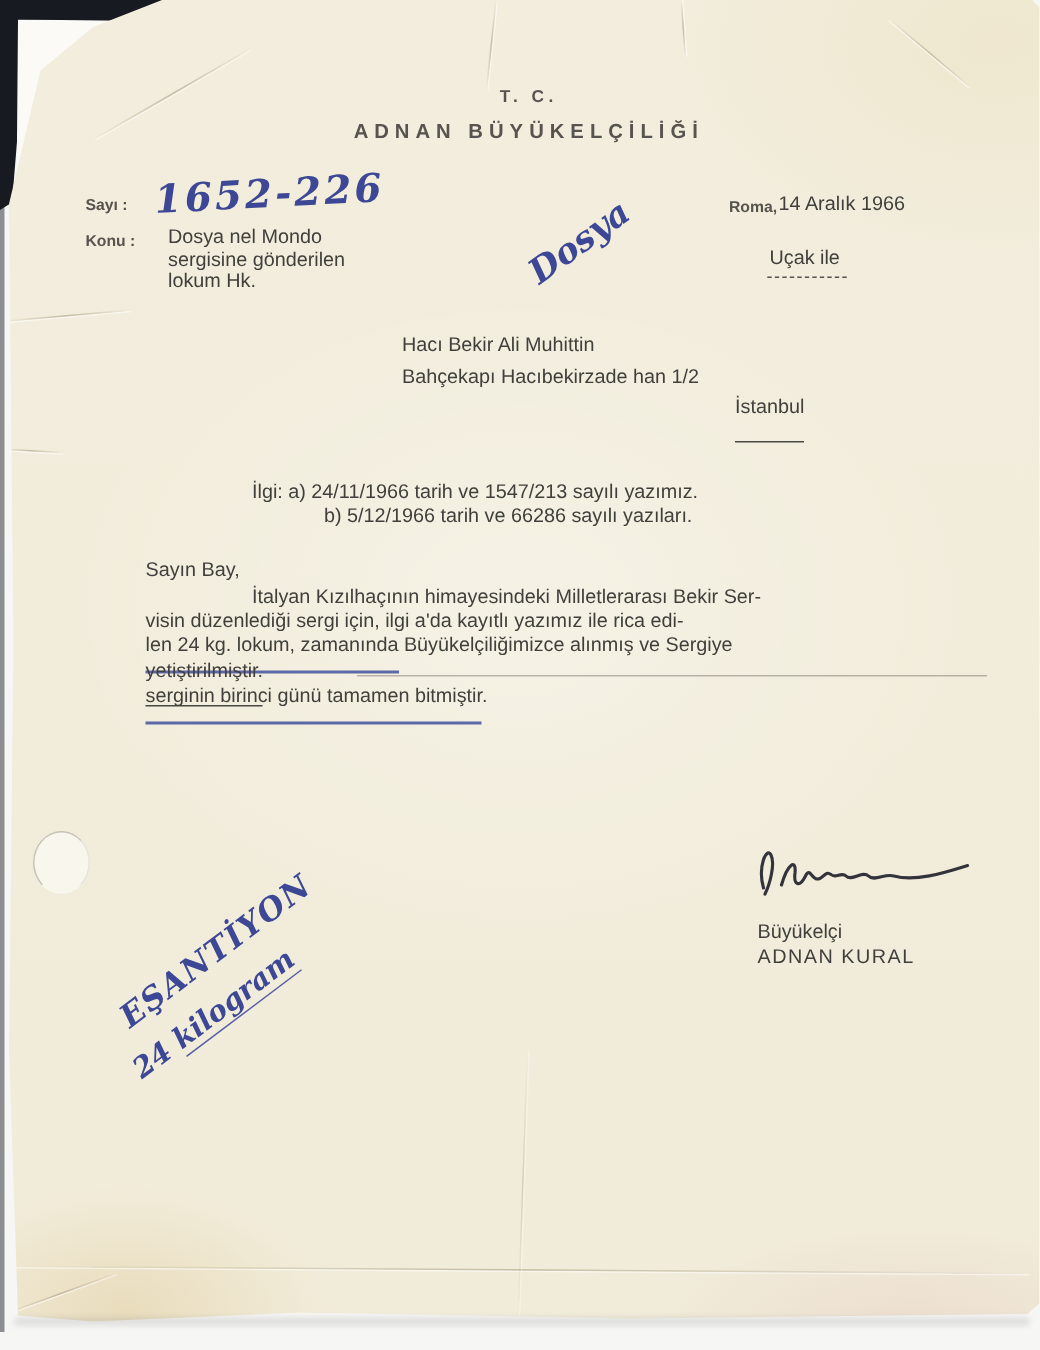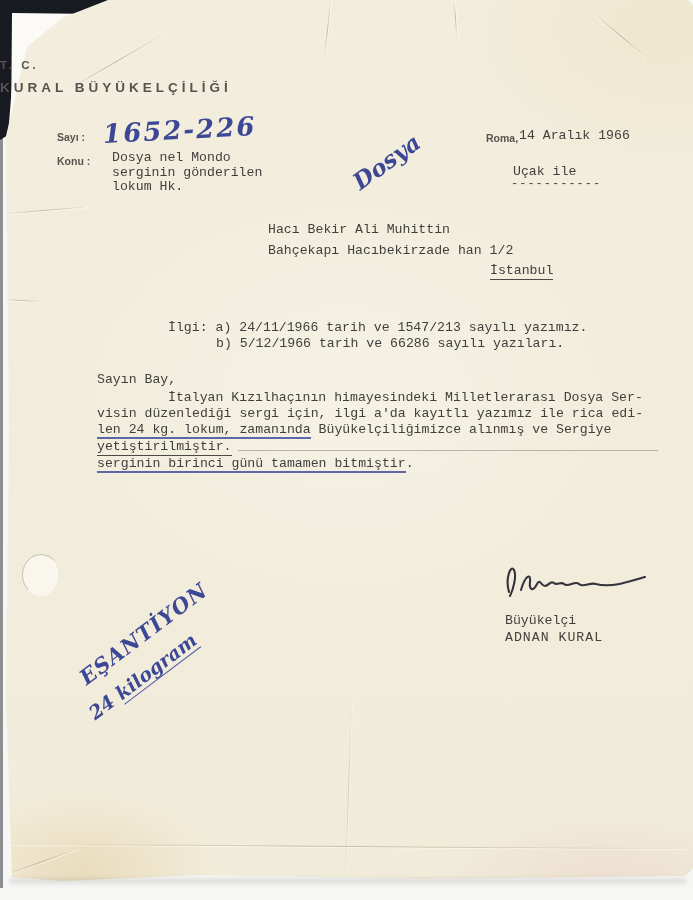--- a/index.html
+++ b/index.html
@@ -26,25 +26,25 @@
   .paper-shadow-bottom{position:absolute;left:10px;top:879px;width:676px;height:4px;background:rgba(120,120,118,.25);filter:blur(2px);}
   .crease{position:absolute;pointer-events:none;}
   .crease.h{height:1px;background:linear-gradient(to right,transparent,rgba(160,150,120,.55),transparent);box-shadow:0 1px 0 rgba(255,255,255,.5);}
   .crease.v{width:1px;background:linear-gradient(to bottom,transparent,rgba(160,150,120,.55),transparent);box-shadow:1px 0 0 rgba(255,255,255,.5);}
   .hole{position:absolute;left:22px;top:554px;width:36px;height:40px;border-radius:50%;
     border:1.5px solid rgba(138,134,120,.45);background:rgba(255,255,255,.5);
     border-bottom-color:transparent;border-right-color:rgba(160,156,142,.2);}
   .content{position:absolute;left:0;top:0;width:693px;height:900px;color:#413f3c;}
   .abs{position:absolute;}
   .print{font-family:"Liberation Sans", sans-serif;font-weight:bold;color:#57534e;}
-  .mono{font-family:Liberation Mono, monospace;font-size:13.2px;line-height:16.2px;color:#413f3c;}
-  .letterhead{left:0;right:0;text-align:left;letter-spacing:3px;}
+  .mono{font-family:Liberation Sans, sans-serif;font-size:13.2px;line-height:16.2px;color:#413f3c;}
+  .letterhead{left:12px;right:0;text-align:center;letter-spacing:3px;}
   .hand{font-family:"DejaVu Serif", serif;font-style:italic;font-weight:bold;color:#3c4796;}
-  .u-dark{border-bottom:1.5px solid #4a4845;padding-bottom:1px;}
-  .u-blue{border-bottom:2px solid rgba(55,70,155,.8);padding-bottom:0;}
+  .u-dark{border-bottom:1.5px solid #4a4845;padding-bottom:16px;}
+  .u-blue{border-bottom:2px solid rgba(55,70,155,.8);padding-bottom:10px;}
   .u-blue-thin{border-bottom:1.5px solid rgba(55,70,155,.85);}
   .pencil-line{position:absolute;height:1px;background:rgba(110,105,95,.45);}
   .dash-underline{letter-spacing:1px;color:#4a4845;font-size:12px;}
 </style>
 </head>
 <body>
 
 <div class="scanner-left-line"></div>
 <div class="scanner-corner"></div>
 <div class="under-sheet"></div>
@@ -60,28 +60,28 @@
   <div class="crease h" style="left:8px;top:846px;width:678px;transform:rotate(0.4deg);"></div>
   <div class="crease h" style="left:0;top:862px;width:80px;transform:rotate(-20deg);"></div>
   <div class="crease v" style="left:348px;top:700px;height:180px;transform:rotate(2deg);opacity:.6;"></div>
   <div class="hole"></div>
 </div>
 <div class="paper-shadow-bottom"></div>
 
 <div class="content">
 
   <div class="abs print letterhead" style="top:59px;font-size:11.5px;">T. C.</div>
-  <div class="abs print letterhead" style="top:80px;font-size:13.5px;letter-spacing:4px;">KURAL BÜYÜKELÇİLİĞİ</div>
+  <div class="abs print letterhead" style="top:80px;font-size:13.5px;letter-spacing:4px;">ADNAN BÜYÜKELÇİLİĞİ</div>
 
   <div class="abs print" style="left:57px;top:131px;font-size:10.5px;text-align:right;">Sayı :</div>
   <div class="abs hand" style="left:103px;top:115px;font-size:26px;letter-spacing:2px;transform:rotate(-3deg);">1652-226</div>
   <div class="abs print" style="left:57px;top:155px;font-size:10.5px;">Konu :</div>
   <div class="abs mono" style="left:112px;top:151px;line-height:14.6px;">
     <div>Dosya nel Mondo</div>
-    <div>serginin gönderilen</div>
+    <div>sergisine gönderilen</div>
     <div>lokum Hk.</div>
   </div>
 
   <div class="abs print" style="left:486px;top:132px;font-size:10.5px;">Roma,</div>
   <div class="abs mono" style="left:519px;top:128px;">14 Aralık 1966</div>
   <div class="abs mono" style="left:513px;top:164px;">Uçak ile</div>
   <div class="abs mono dash-underline" style="left:511px;top:176px;">-----------</div>
 
   <div class="abs hand" style="left:348px;top:148px;font-size:23px;transform:rotate(-36deg);">Dosya</div>
 
@@ -92,21 +92,21 @@
   </div>
 
   <div class="abs mono" style="left:168px;top:320px;line-height:15.6px;">
     <div>İlgi: a) 24/11/1966 tarih ve 1547/213 sayılı yazımız.</div>
     <div style="padding-left:48px;">b) 5/12/1966 tarih ve 66286 sayılı yazıları.</div>
   </div>
 
   <div class="abs mono" style="left:97px;top:372px;">Sayın Bay,</div>
 
   <div class="abs mono" style="left:97px;top:390px;width:575px;">
-    <div style="padding-left:71px;">İtalyan Kızılhaçının himayesindeki Milletlerarası Dosya Ser-</div>
+    <div style="padding-left:71px;">İtalyan Kızılhaçının himayesindeki Milletlerarası Bekir Ser-</div>
     <div>visin düzenlediği sergi için, ilgi a'da kayıtlı yazımız ile rica edi-</div>
     <div><span class="u-blue">len 24 kg. lokum, zamanında</span><span> Büyükelçiliğimizce alınmış ve Sergiye</span></div>
     <div><span class="u-dark">yetiştirilmiştir.</span></div>
   </div>
   <div class="pencil-line" style="left:238px;top:450px;width:420px;"></div>
 
   <div class="abs mono" style="left:97px;top:456px;width:585px;">
     <div><span class="u-blue">serginin birinci günü tamamen bitmiştir</span><span>.</span></div>
   </div>
 

